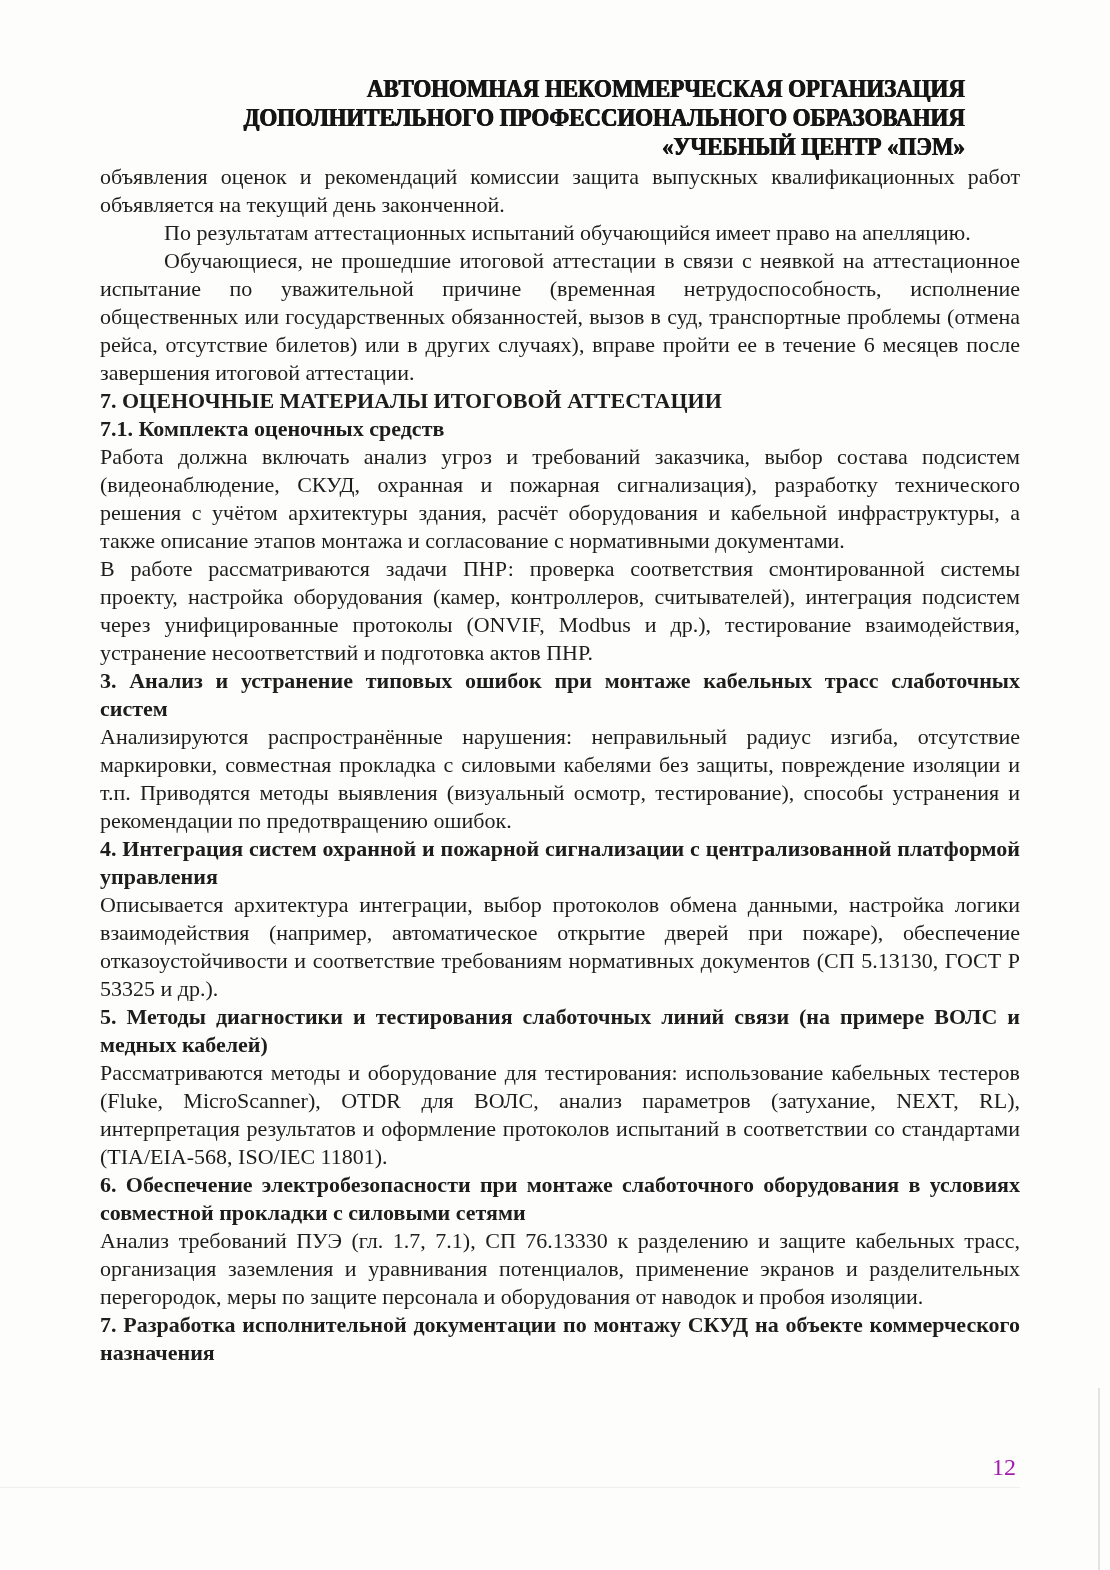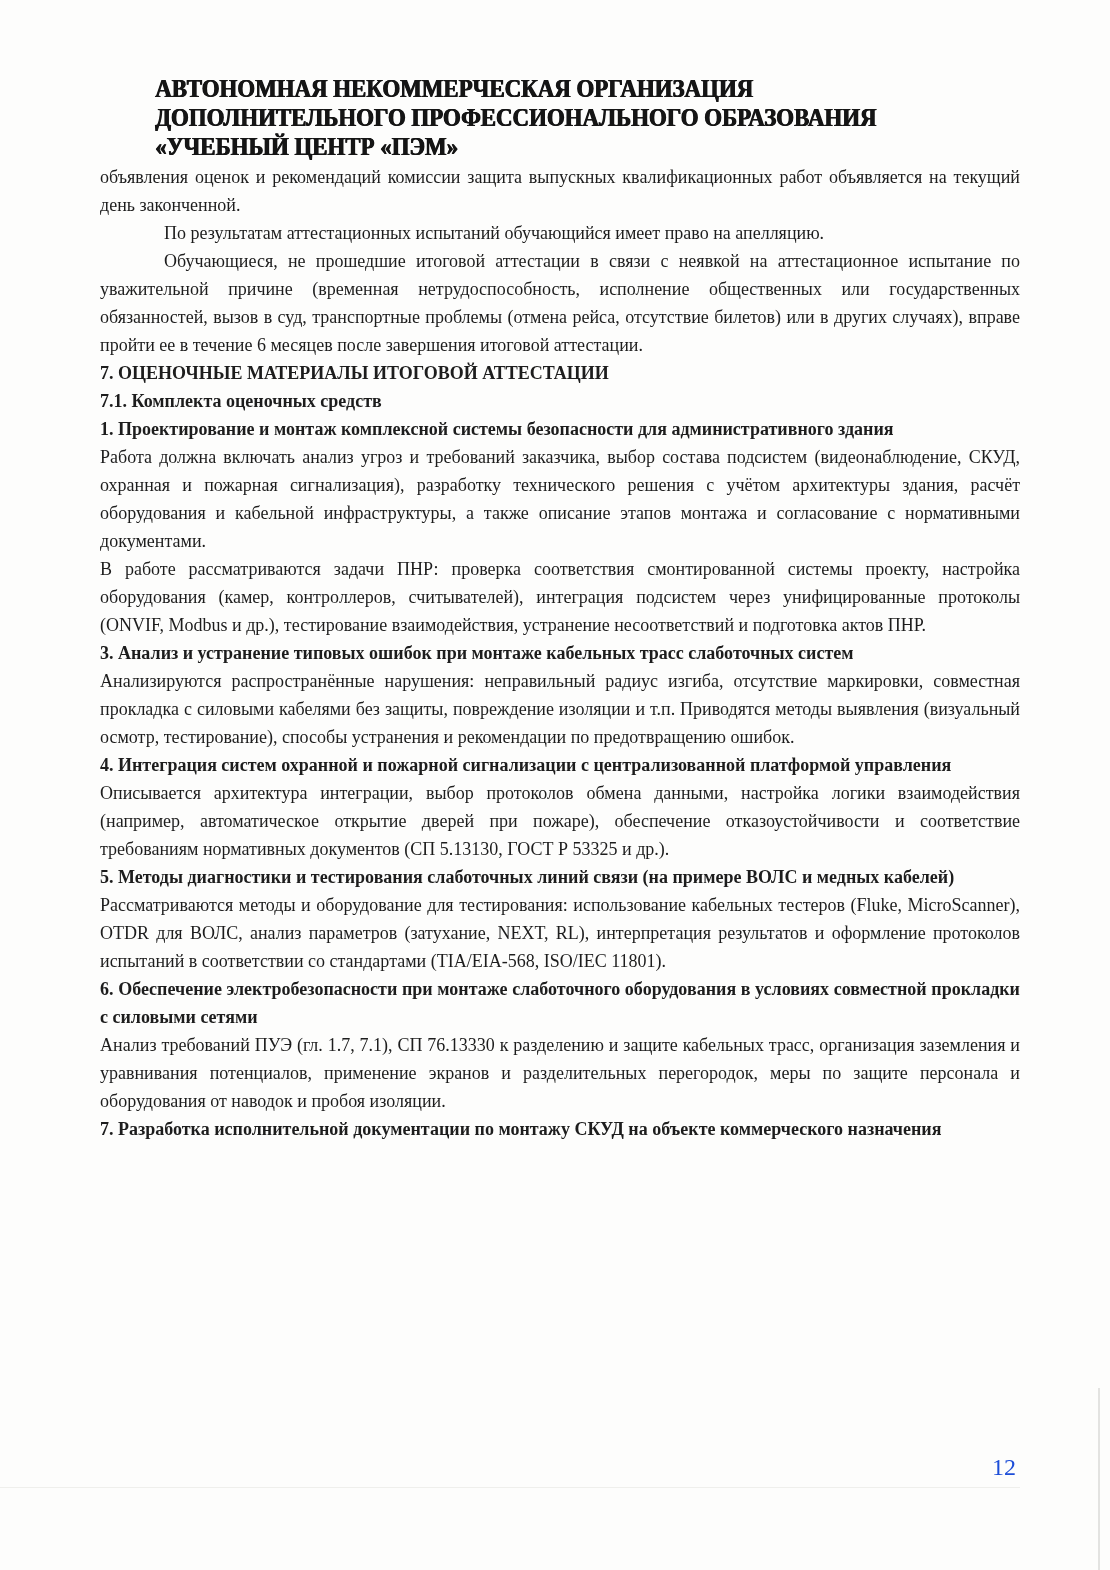--- a/index.html
+++ b/index.html
@@ -16,53 +16,53 @@
 
   .content {
     position: absolute;
     left: 100px;
     top: 74px;
     width: 920px;
   }
 
   
   .doc-header {
-    text-align: left;
+    text-align: right;
     font-weight: bold;
     font-size: 26px;
     line-height: 29px;
     color: #151515;
     margin-bottom: 2px;
   }
   .hline {
     display: block;
     transform: scaleX(0.88);
     transform-origin: 50% 50%;
     text-shadow: 0.7px 0 0 currentColor, -0.4px 0 0 currentColor;
     white-space: nowrap;
   }
 
   p, h2, h3, h4 {
     margin: 0;
-    font-size: 18px;
+    font-size: 22px;
     line-height: 28px;
     font-weight: normal;
     text-align: justify;
   }
   .bold  { font-weight: bold; }
   .center{ text-align: left; }
   .indent{ text-indent: 64px; }
 
   .page-number {
     position: absolute;
     top: 1452px;
     right: 94px;
     font-size: 24px;
     line-height: 30px;
-    color: #1d4ed8;
+    color: #a21caf;
   }
 
   
   .scan-edge-v {
     position: absolute;
     right: 10px;
     top: 1388px;
     bottom: 0;
     width: 2px;
     background: #e3e3e1;
@@ -88,21 +88,20 @@
       <span class="hline">«УЧЕБНЫЙ ЦЕНТР «ПЭМ»</span>
     </header>
 
     <p>объявления оценок и рекомендаций комиссии защита выпускных квалификационных работ объявляется на текущий день законченной.</p>
     <p class="indent">По результатам аттестационных испытаний обучающийся имеет право на апелляцию.</p>
     <p class="indent">Обучающиеся, не прошедшие итоговой аттестации в связи с неявкой на аттестационное испытание по уважительной причине (временная нетрудоспособность, исполнение общественных или государственных обязанностей, вызов в суд, транспортные проблемы (отмена рейса, отсутствие билетов) или в других случаях), вправе пройти ее в течение 6 месяцев после завершения итоговой аттестации.</p>
 
     <h2 class="bold center">7. ОЦЕНОЧНЫЕ МАТЕРИАЛЫ ИТОГОВОЙ АТТЕСТАЦИИ</h2>
     <h3 class="bold">7.1. Комплекта оценочных средств</h3>
 
-    <h4 class="bold">1. Проектирование и монтаж комплексной системы безопасности для административного здания</h4>
     <p>Работа должна включать анализ угроз и требований заказчика, выбор состава подсистем (видеонаблюдение, СКУД, охранная и пожарная сигнализация), разработку технического решения с учётом архитектуры здания, расчёт оборудования и кабельной инфраструктуры, а также описание этапов монтажа и согласование с нормативными документами.</p>
 
     <p>В работе рассматриваются задачи ПНР: проверка соответствия смонтированной системы проекту, настройка оборудования (камер, контроллеров, считывателей), интеграция подсистем через унифицированные протоколы (ONVIF, Modbus и др.), тестирование взаимодействия, устранение несоответствий и подготовка актов ПНР.</p>
 
     <h4 class="bold">3. Анализ и устранение типовых ошибок при монтаже кабельных трасс слаботочных систем</h4>
     <p>Анализируются распространённые нарушения: неправильный радиус изгиба, отсутствие маркировки, совместная прокладка с силовыми кабелями без защиты, повреждение изоляции и т.п. Приводятся методы выявления (визуальный осмотр, тестирование), способы устранения и рекомендации по предотвращению ошибок.</p>
 
     <h4 class="bold">4. Интеграция систем охранной и пожарной сигнализации с централизованной платформой управления</h4>
     <p>Описывается архитектура интеграции, выбор протоколов обмена данными, настройка логики взаимодействия (например, автоматическое открытие дверей при пожаре), обеспечение отказоустойчивости и соответствие требованиям нормативных документов (СП 5.13130, ГОСТ Р 53325 и др.).</p>
 

